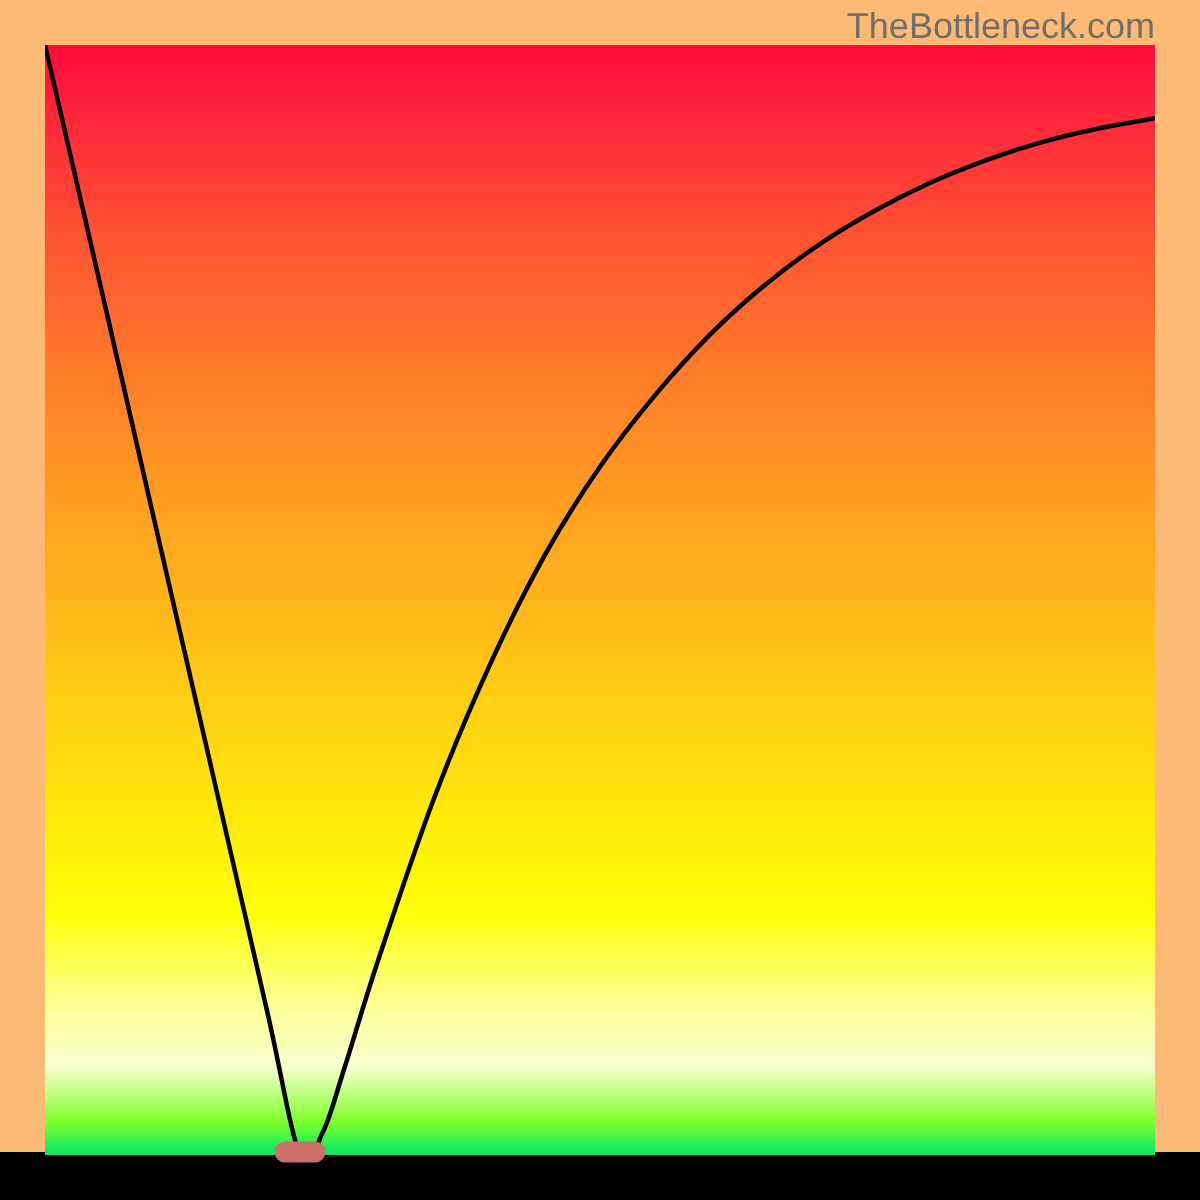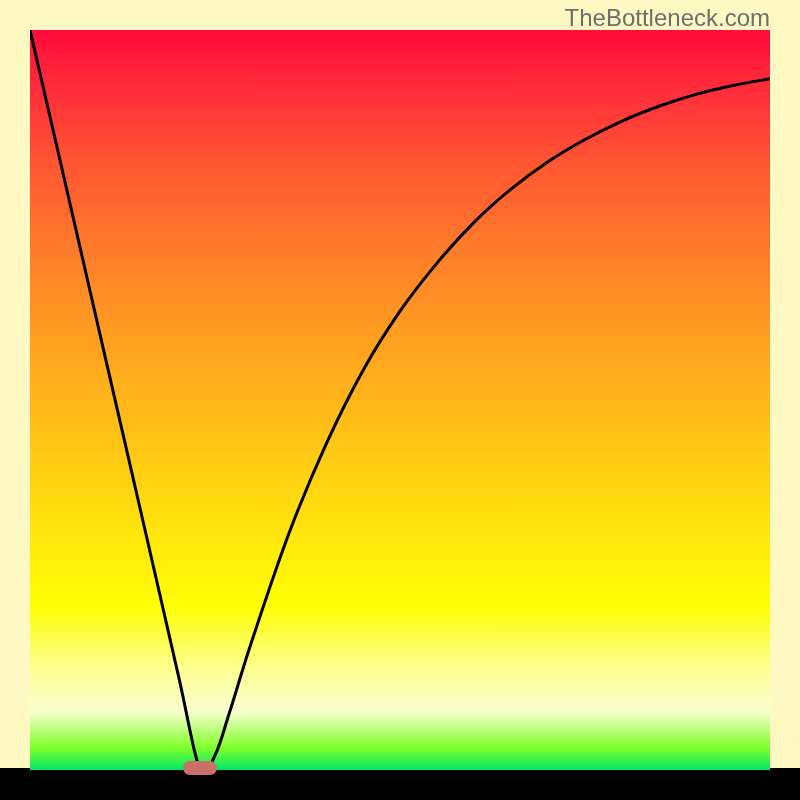--- a/index.html
+++ b/index.html
@@ -8,21 +8,21 @@
     width: 800px;
     height: 800px;
     overflow: hidden;
     background: #000;
     font-family: Arial, Helvetica, sans-serif;
   }
   .frame {
     position: relative;
     width: 800px;
     height: 768px;
-    background: #fef9c3;
+    background: #fdba74;
     text-align: right;
   }
   .plot {
     position: absolute;
     left: 30px;
     top: 30px;
     width: 740px;
     height: 740px;
     background: linear-gradient(
       to bottom,

